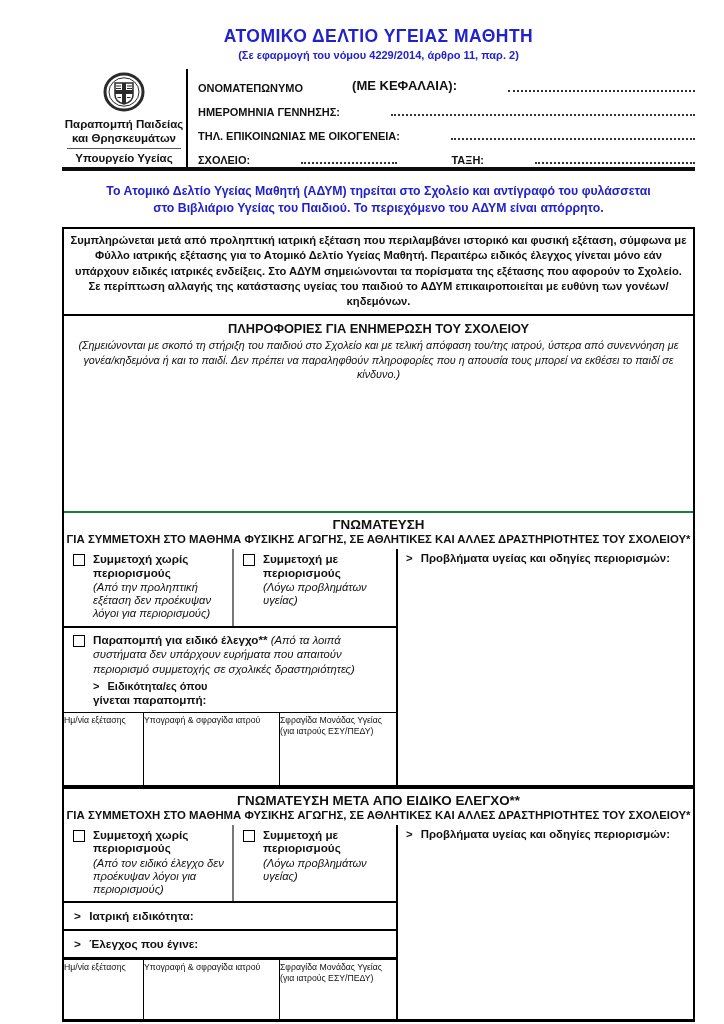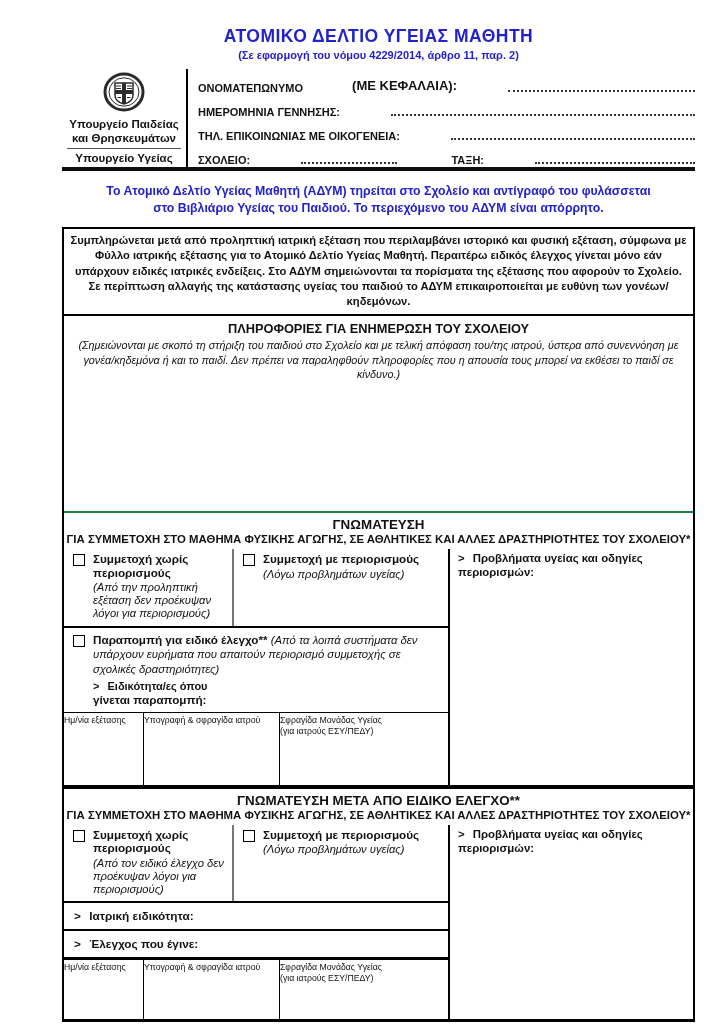--- a/index.html
+++ b/index.html
@@ -43,21 +43,21 @@
     line-height:1.36; text-align:center; padding:4px 6px 5px; }
   .info-sec { border-bottom:2px solid #15803d; }
   .sec-title { text-align:center; font-weight:bold; font-size:12.8px; margin-top:5px; }
   .info-note { text-align:center; font-style:italic; font-size:10.8px; line-height:1.32; margin:2px 12px 0; }
   .info-space { height:130px; }
 
   
   .assess .sec-title { font-size:13.4px; margin-top:4px; }
   .sec-sub { text-align:center; font-weight:bold; font-size:11.4px; margin-top:1px; }
   .cols { display:flex; margin-top:4px; }
-  .leftcol { width:384px; display:flex; flex-direction:column; }
+  .leftcol { width:332px; display:flex; flex-direction:column; }
   .rightcol { flex:1; border-left:2px solid #000; padding:3px 4px 0 8px;
     display:flex; flex-direction:column; }
   .prob-head { font-weight:bold; font-size:11.4px; line-height:1.2; }
   .writein { flex:1; }
   .optrow { display:flex; border-bottom:2px solid #000; }
   .opt { display:flex; padding:3px 4px 5px 9px; }
   .opt1 { width:170px; border-right:2px solid #777; }
   .opt2 { flex:1; }
   .cb { flex:0 0 12px; width:12px; height:12px; border:1.7px solid #000; margin:2px 8px 0 0; background:#fff; }
   .optlabel { font-weight:bold; font-size:11.7px; line-height:1.15; }
@@ -90,21 +90,21 @@
   <div class="header">
     <div class="min-box">
       <svg class="emblem" width="52" height="46" viewBox="0 0 52 46" aria-hidden="true">
         <ellipse cx="26" cy="22" rx="19" ry="18" fill="none" stroke="#2b2b2b" stroke-width="3"></ellipse>
         <ellipse cx="26" cy="22" rx="15" ry="14.2" fill="none" stroke="#2b2b2b" stroke-width="1"></ellipse>
         <path d="M17,13 h18 v12 q0,7 -9,9 q-9,-2 -9,-9 z" fill="#fff" stroke="#2b2b2b" stroke-width="1.5"></path>
         <rect x="24" y="13" width="4" height="21" fill="#2b2b2b"></rect>
         <rect x="17" y="20" width="18" height="4" fill="#2b2b2b"></rect>
         <path d="M18,16 h5 M18,18.5 h5 M29,16 h5 M29,18.5 h5 M19.5,27.5 h3.5 M29,27.5 h3.5" stroke="#2b2b2b" stroke-width="1" fill="none"></path>
       </svg>
-      <div class="min-name">Υπουργείο Παιδείας</div>
+      <div class="min-name">Παραπομπή Παιδείας</div>
       <div class="min-name">και Θρησκευμάτων</div>
       <div class="min-sep"></div>
       <div class="min-name">Υπουργείο Υγείας</div>
     </div>
     <div class="fields">
       <div class="frow">
         <span>ΟΝΟΜΑΤΕΠΩΝΥΜΟ</span>
         <span class="small-note">(ΜΕ ΚΕΦΑΛΑΙΑ):</span>
         <span class="dotline"></span>
       </div>

